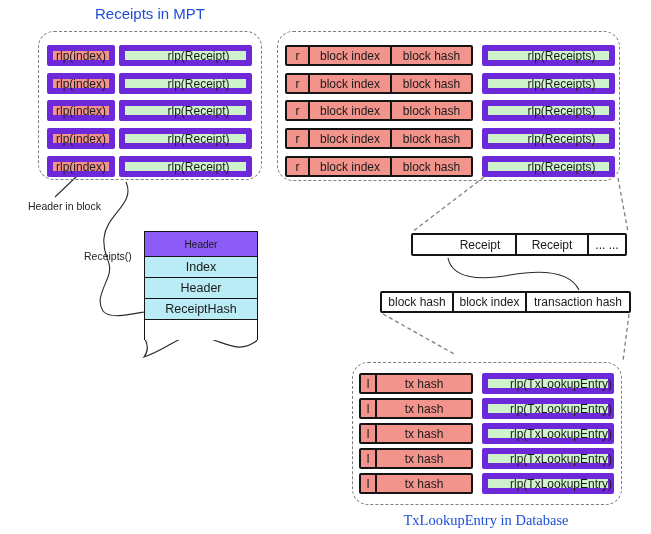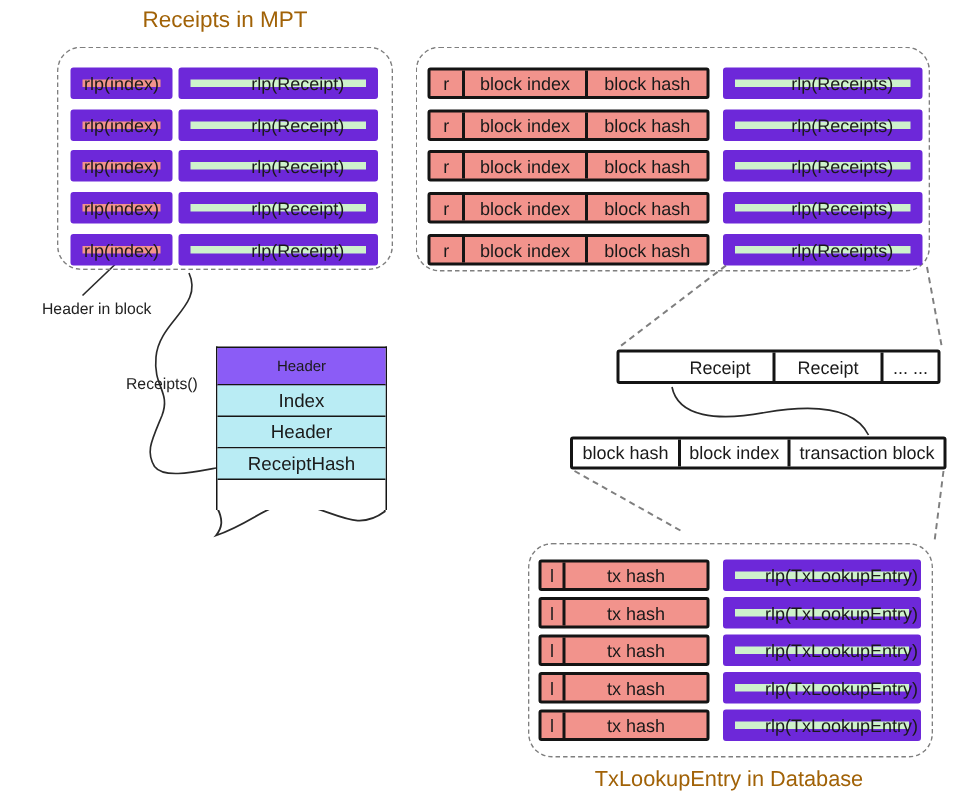--- a/index.html
+++ b/index.html
@@ -1,26 +1,26 @@
 <!DOCTYPE html>
 <html><head>
 <meta charset="utf-8">
 <style>
   html,body{margin:0;padding:0;background:#ffffff;}
   .canvas{
     position:relative;width:651px;height:534px;background:#ffffff;overflow:hidden;
     font-family:"Liberation Sans","DejaVu Sans",sans-serif;color:#1a1a1a;
   }
   .overlay{position:absolute;left:0;top:0;width:651px;height:534px;pointer-events:none;}
-  .title{position:absolute;text-align:center;font-size:15px;color:#a16207;}
+  .title{position:absolute;text-align:center;font-size:15px;color:#1d4ed8;}
   .small-label{position:absolute;font-size:10.5px;color:#222;}
   .dashed-box{position:absolute;border:1.6px dashed #7f7f7f;border-radius:16px;background:transparent;}
   .cell{
     position:absolute;display:flex;align-items:center;justify-content:center;
-    border:8px solid #6d28d9;border-radius:2px;font-size:12px;box-sizing:border-box;
+    border:6px solid #6d28d9;border-radius:2px;font-size:12px;box-sizing:border-box;
   }
   .red{background:#f2938c;}
   .green{background:#cef2cc;padding-left:26px;}
   .white{background:#ffffff;}
   .multi{
     position:absolute;display:flex;align-items:stretch;
     border:2px solid #141414;border-radius:2px;box-sizing:border-box;font-size:12px;
   }
   .seg{
     display:flex;align-items:center;justify-content:center;
@@ -119,21 +119,21 @@
 
   <div class="multi white" style="left:411px;top:233px;width:216px;height:23px;padding-left:32px;">
     <span class="seg" style="width:72px;">Receipt</span>
     <span class="seg" style="width:72px;">Receipt</span>
     <span class="seg">... ...</span>
   </div>
 
   <div class="multi white" style="left:380px;top:291px;width:251px;height:22px;">
     <span class="seg" style="width:72px;">block hash</span>
     <span class="seg" style="width:73px;">block index</span>
-    <span class="seg">transaction block</span>
+    <span class="seg">transaction hash</span>
   </div>
 
   <div class="dashed-box" style="left:352px;top:362px;width:268px;height:141px;"></div>
 
   <div class="multi red" style="left:359px;top:373px;width:114px;height:21px;">
     <span class="seg" style="width:16px;">l</span>
     <span class="seg">tx hash</span>
   </div>
   <div class="cell green" style="left:482px;top:373px;width:132px;height:21px;">rlp(TxLookupEntry)</div>
 
@@ -154,15 +154,15 @@
     <span class="seg">tx hash</span>
   </div>
   <div class="cell green" style="left:482px;top:448px;width:132px;height:21px;">rlp(TxLookupEntry)</div>
 
   <div class="multi red" style="left:359px;top:473px;width:114px;height:21px;">
     <span class="seg" style="width:16px;">l</span>
     <span class="seg">tx hash</span>
   </div>
   <div class="cell green" style="left:482px;top:473px;width:132px;height:21px;">rlp(TxLookupEntry)</div>
 
-  <div class="title" style="left:352px;top:512px;width:268px;font-size:14.5px;">TxLookupEntry in Database</div>
+  <div class="title" style="left:352px;top:512px;width:268px;font-size:14.5px;font-family:Liberation Serif, serif;">TxLookupEntry in Database</div>
 
 </div>
 
 </body></html>

